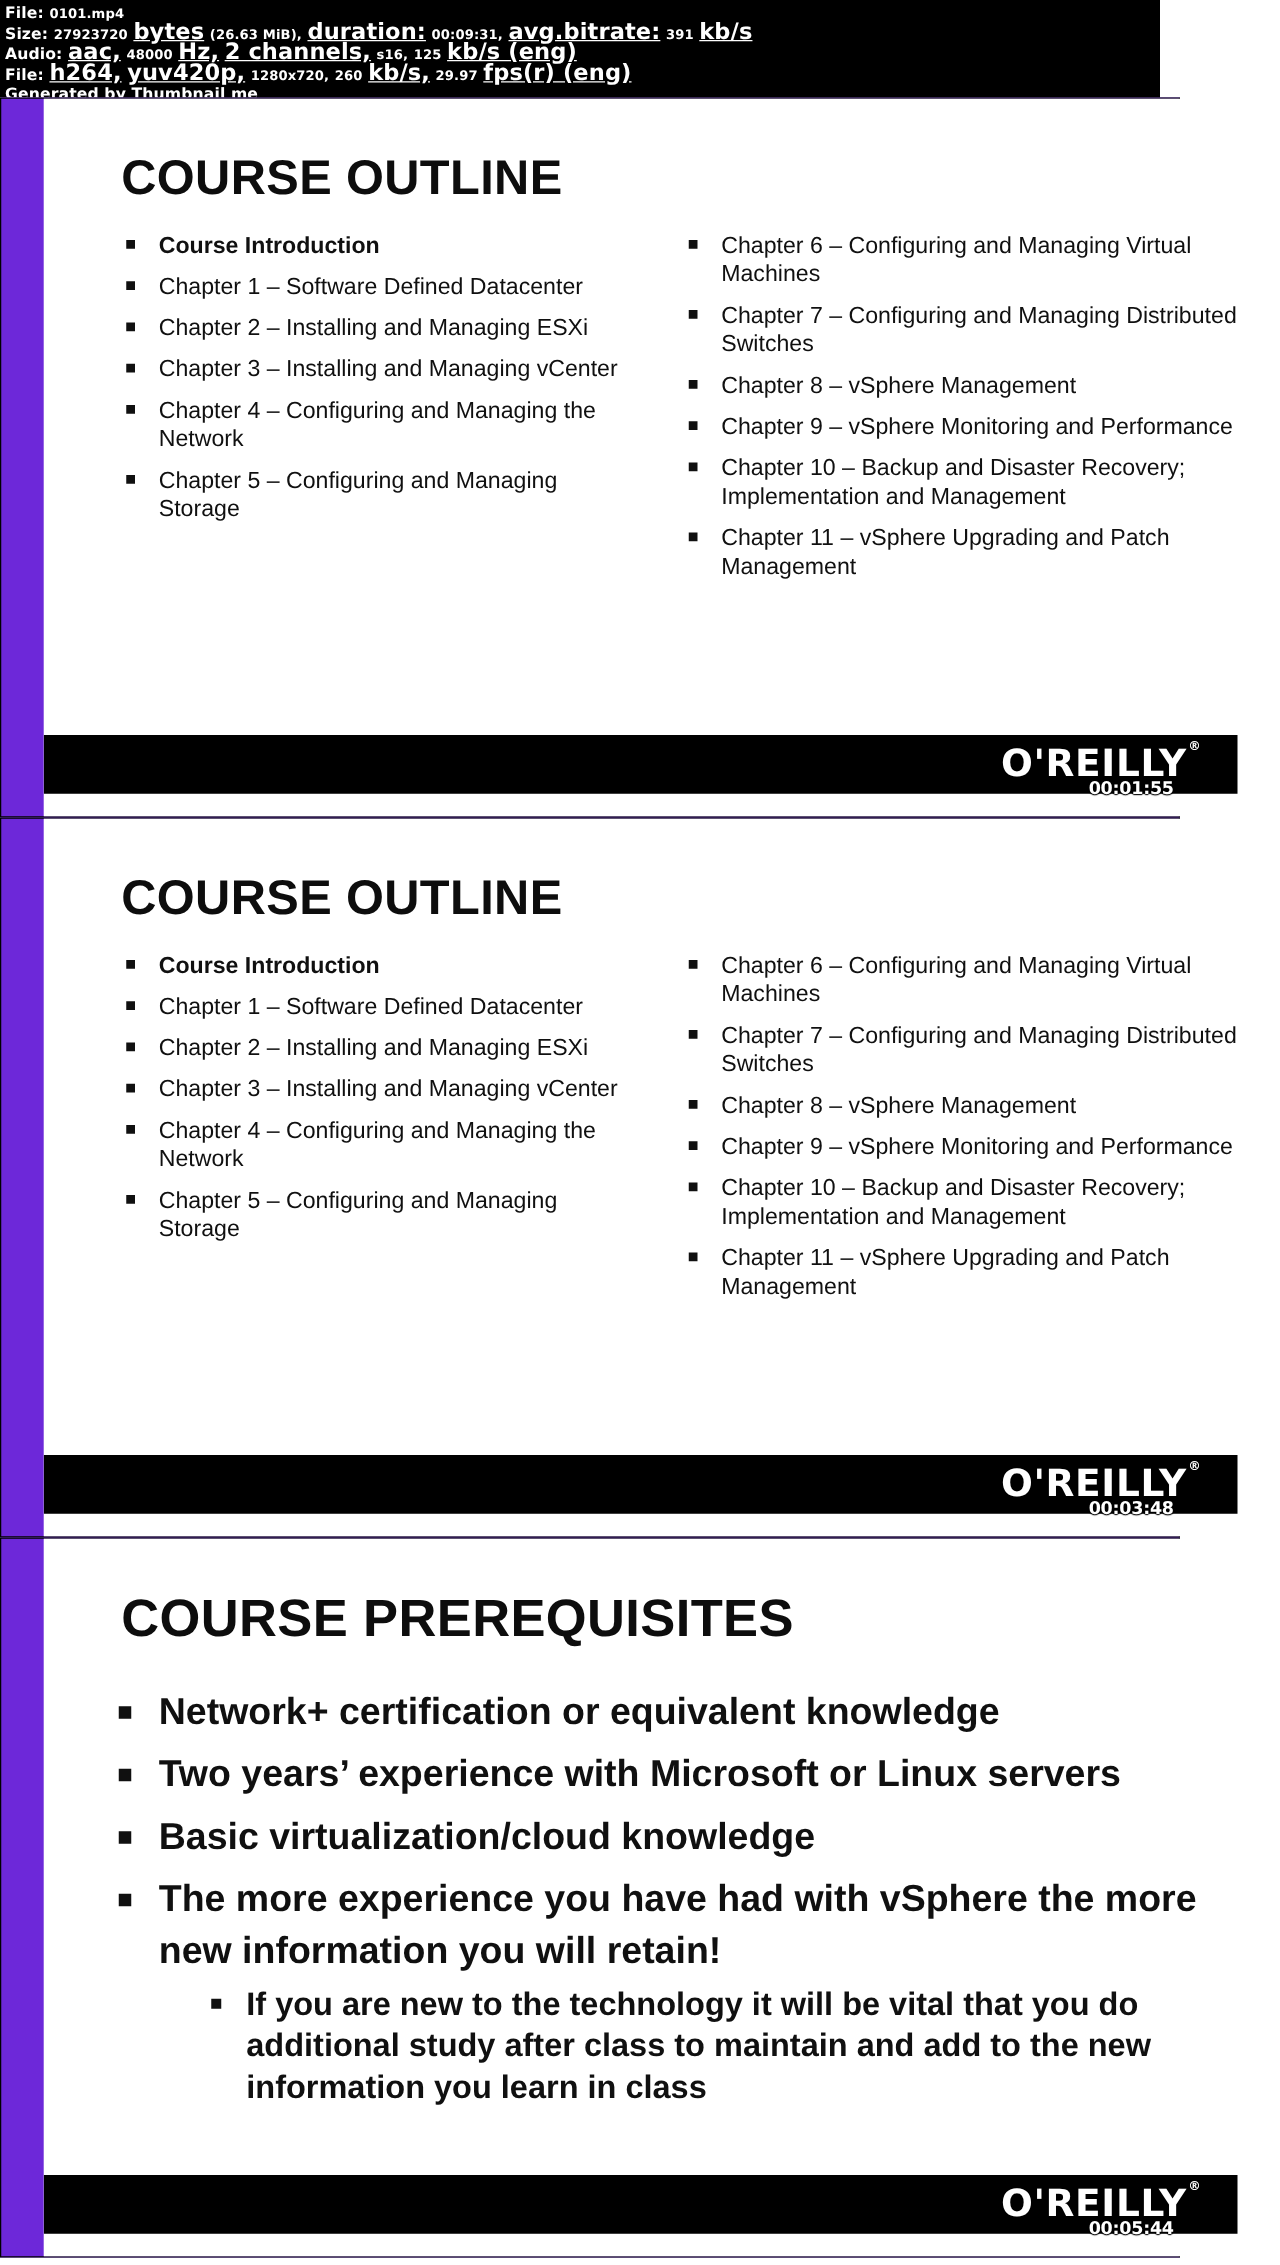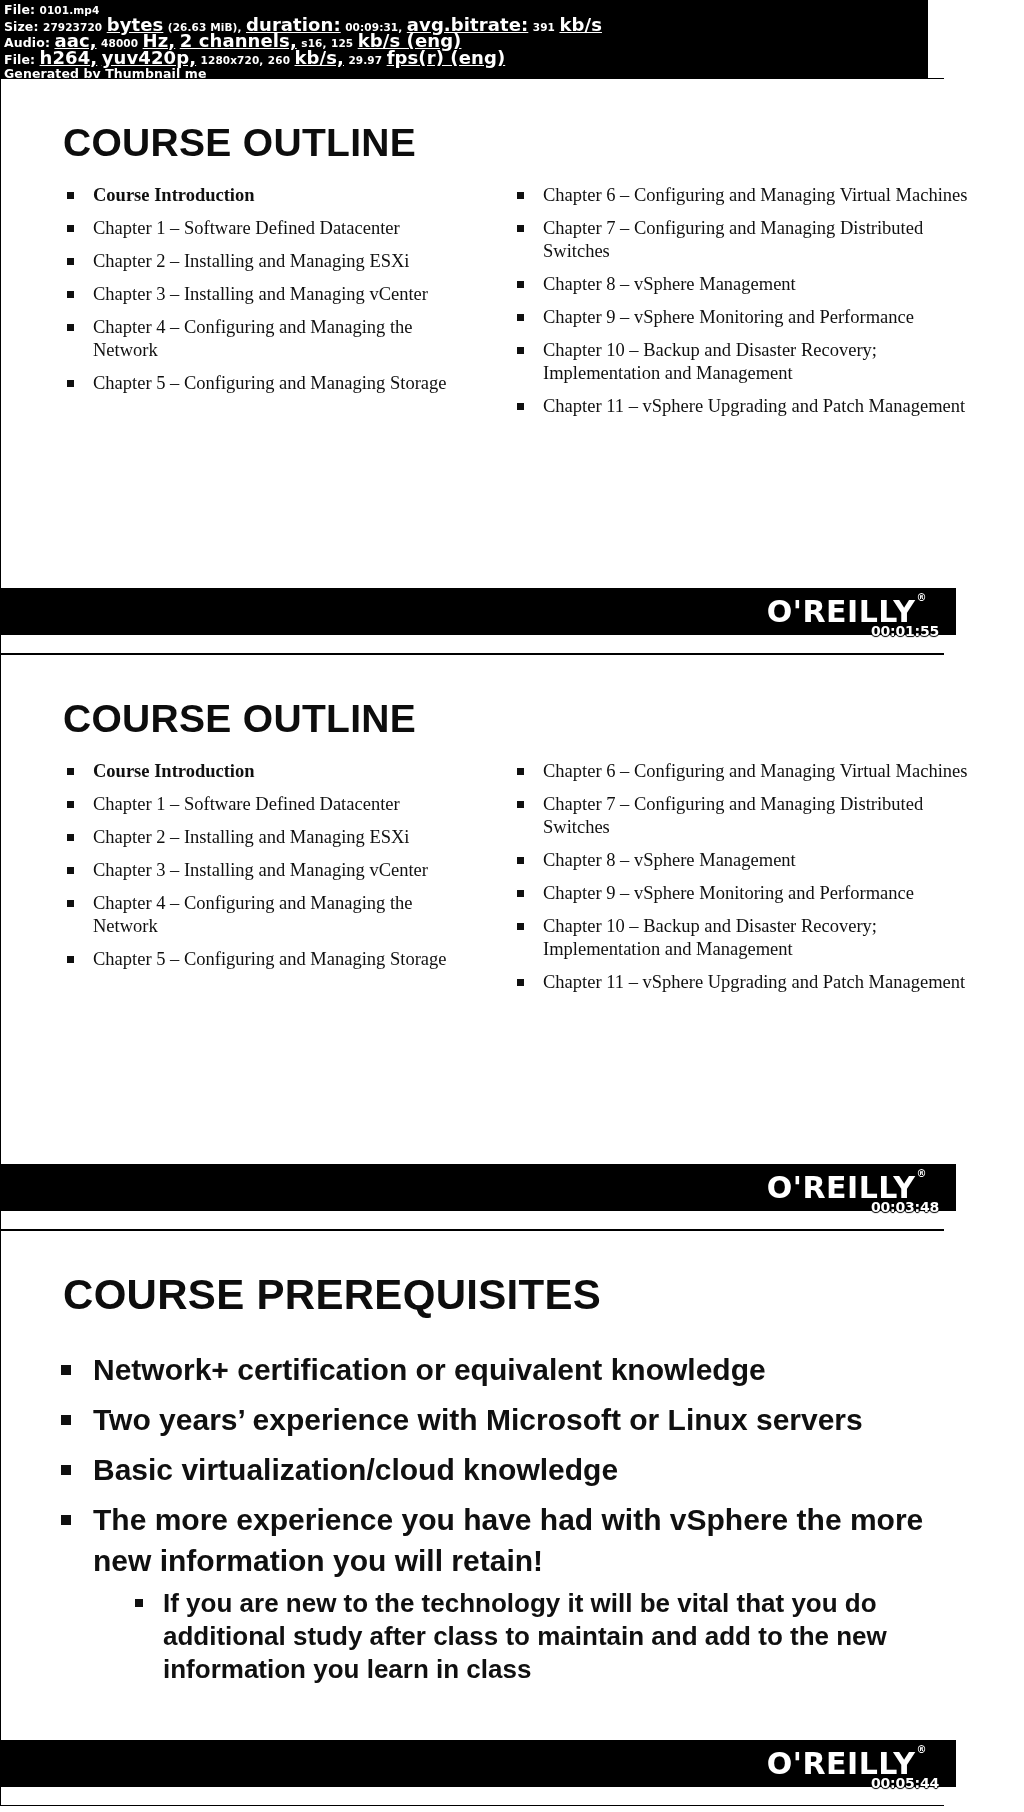--- a/index.html
+++ b/index.html
@@ -39,20 +39,21 @@
   }
   .frame-wrap {
     position: relative;
     width: 944px;
     box-sizing: border-box;
     border-top: 1px solid #000;
     border-bottom: 1px solid #000;
     border-left: 1px solid #000;
     border-right: 1px solid #000;
     background: #6d28d9;
+    padding-left: 34px;
   }
   .frame {
     position: relative;
     width: 1022px;
     height: 574px;
     background: #ffffff;
     overflow: hidden;
   }
 
   .timestamp {
@@ -105,21 +106,20 @@
   .col {
     box-sizing: border-box;
   }
   .col-left { width: 490px; padding-left: 62px; padding-right: 10px; }
   .col-right { width: 500px; padding-left: 22px; padding-right: 18px; padding-top: 0px;}
 
   ul.bullets {
     list-style: none;
     margin: 0;
     padding: 0;
-    font-family: Liberation Serif, serif;
   }
   ul.bullets > li {
     position: relative;
     padding-left: 30px;
     margin-bottom: 10px;
     font-size: 18.5px;
     line-height: 23px;
     color: #101010;
   }
   ul.bullets > li::before {

